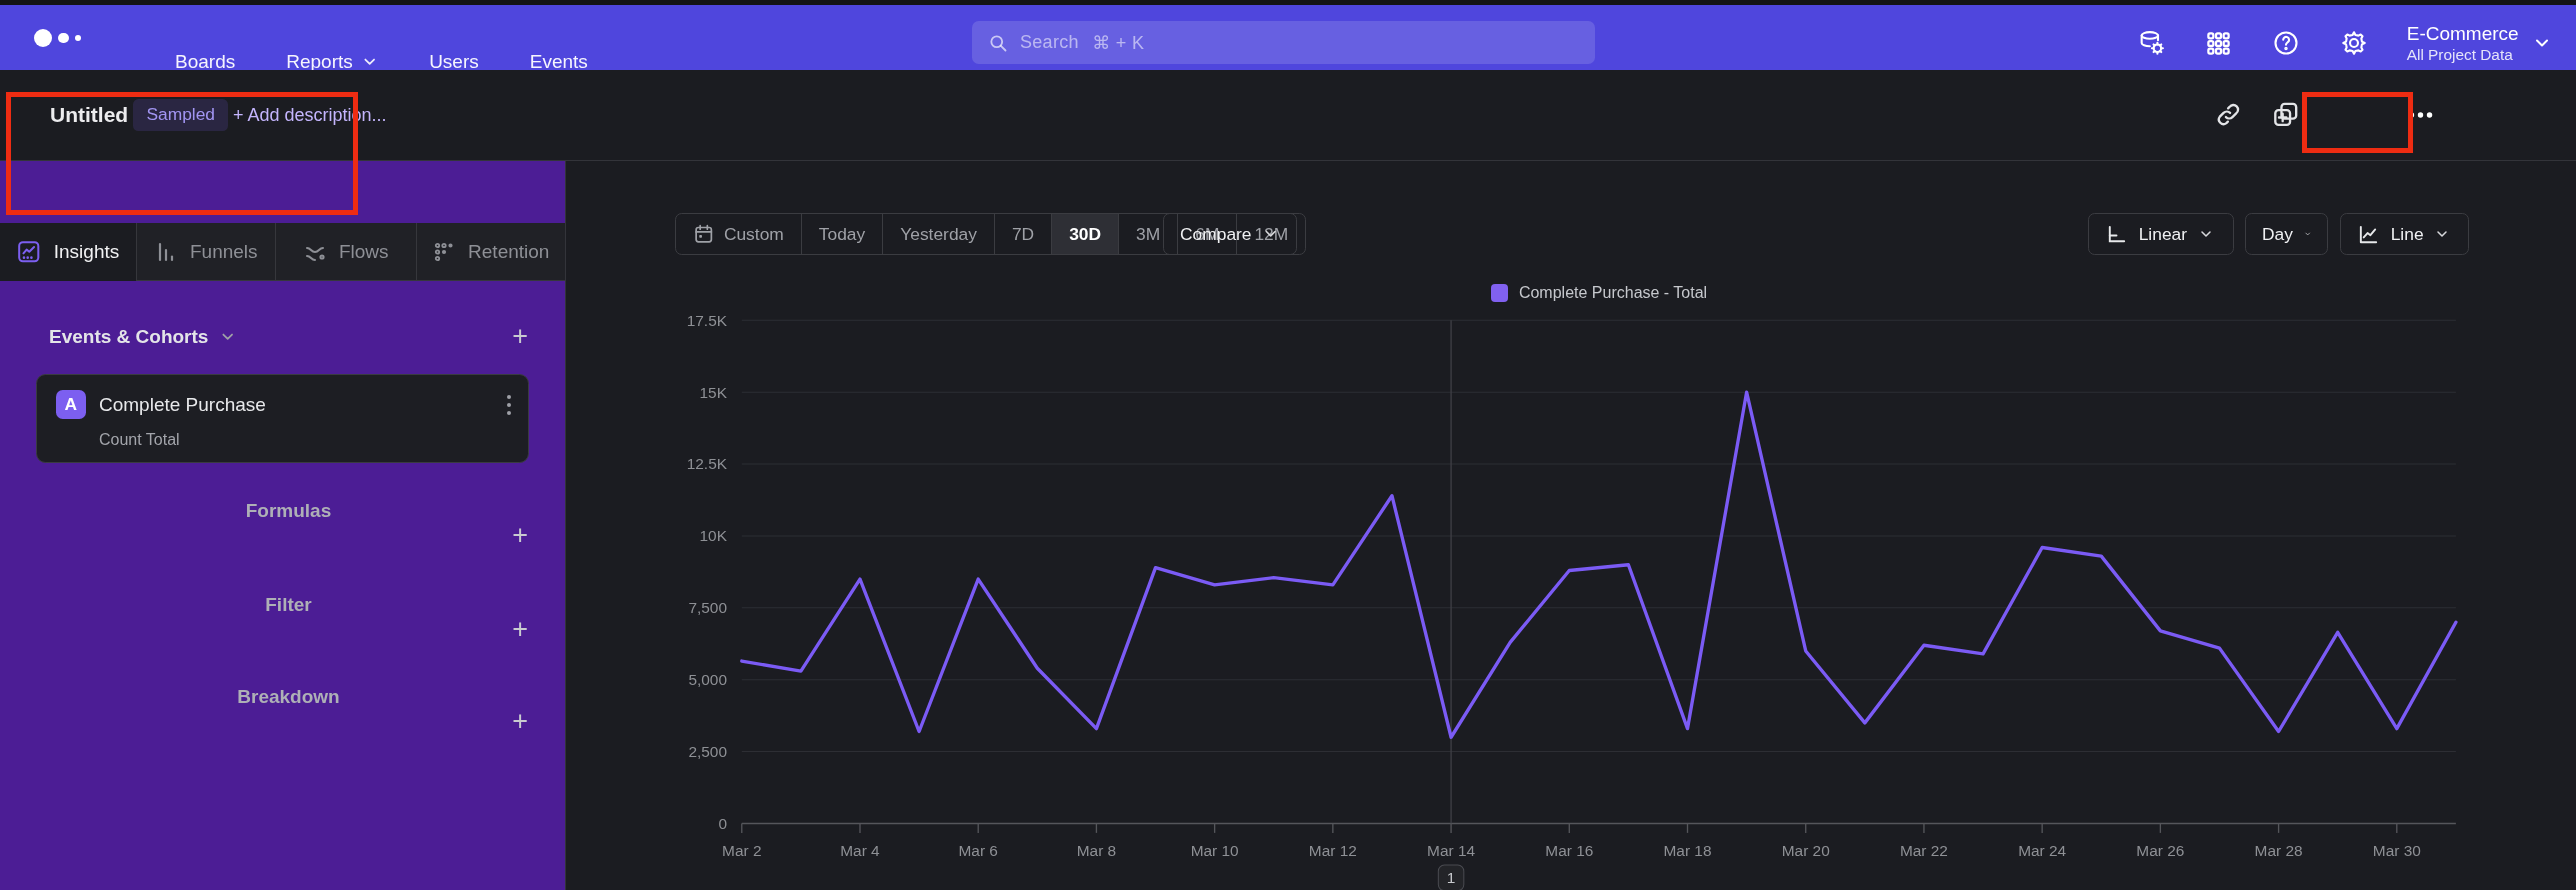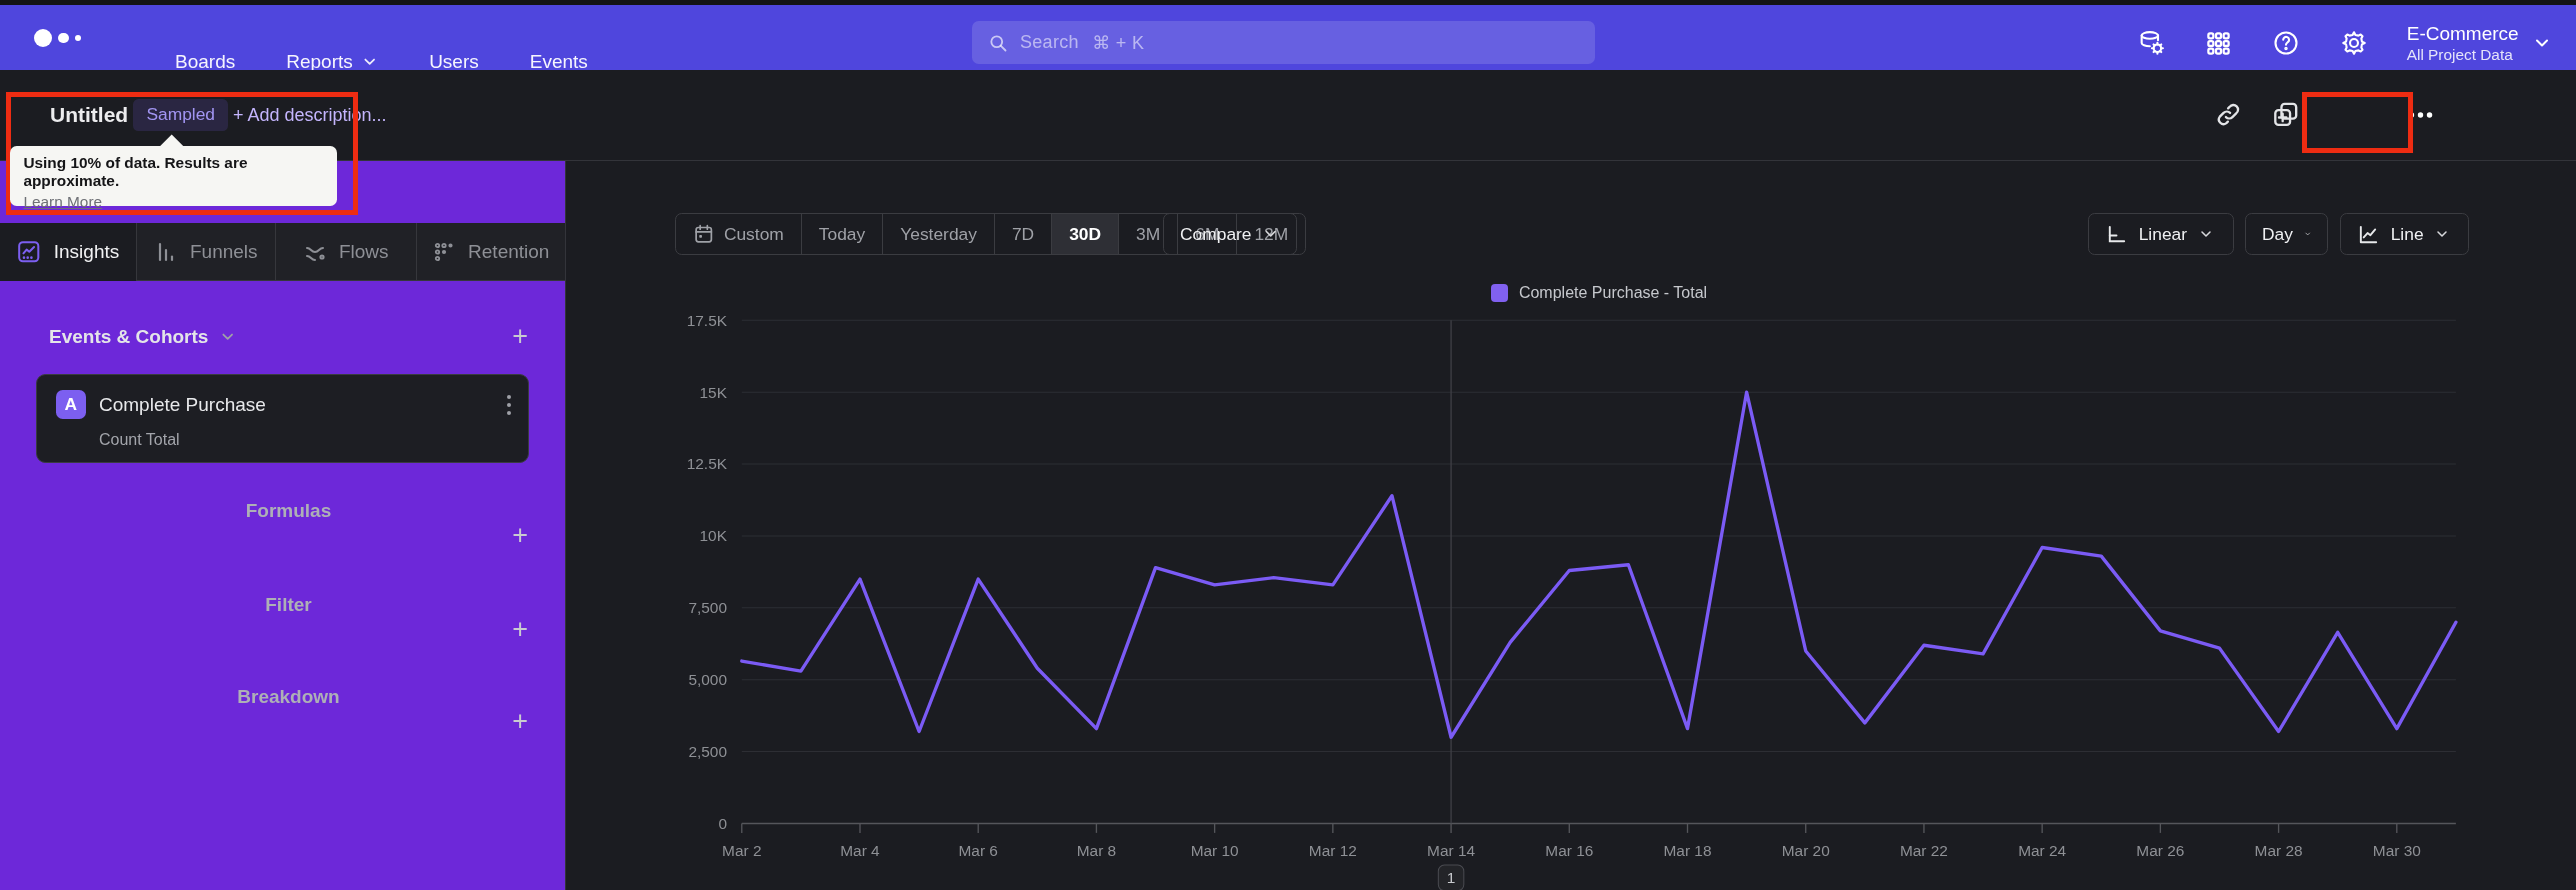--- a/index.html
+++ b/index.html
@@ -34,21 +34,21 @@
   
   .redbox{position:absolute;border:5.4px solid #ee2c12;z-index:40;pointer-events:none;}
   #redbox-title{left:6px;top:92px;width:352px;height:123px;}
   #redbox-toggle{left:2302px;top:92px;width:111px;height:61px;}
   
   .tooltip{position:absolute;left:10px;top:146px;width:327px;height:60px;background:#f6f6f3;border-radius:6.7px;z-index:41;padding:8px 13.4px;}
   .tooltip:before{content:"";position:absolute;left:153px;top:-8px;width:17.4px;height:17.4px;background:#f6f6f3;transform:rotate(45deg);}
   .tt-msg{color:#151517;font-size:15.4px;font-weight:700;}
   .tt-link{color:#6e7075;font-size:15.4px;text-decoration:underline;cursor:pointer;display:inline-block;margin-top:2.7px;}
   
-  .sidebar{position:absolute;left:0;top:161px;width:566px;bottom:0;border-right:0.7px solid #33343a;background:#6d28d9;}
+  .sidebar{position:absolute;left:0;top:161px;width:566px;bottom:0;border-right:0.7px solid #33343a;background:#4c1d95;}
   .tabs{position:absolute;left:0;top:62px;width:100%;height:58px;display:flex;}
   .tab{display:flex;align-items:center;justify-content:center;gap:12px;font-size:19px;color:#8e9096;background:#202126;border-bottom:0.7px solid #36373c;border-left:0.7px solid #36373c;cursor:pointer;}
   .tab:first-child{border-left:none;}
   .tab.active{background:#1b1c21;color:#f2f2f4;border-bottom:0.7px solid transparent;font-weight:500;}
   .sb-head{position:absolute;left:49px;right:37px;display:flex;align-items:center;color:#e4e5e8;font-size:19px;font-weight:700;}
   .sb-row{position:absolute;left:49px;right:37px;display:flex;align-items:center;color:#aeb0b6;font-size:19px;font-weight:600;flex-direction:column;}
   .plus{margin-left:auto;color:#c9cbd0;font-size:27px;font-weight:300;cursor:pointer;line-height:1;}
   .chev{color:#9fa1a7;margin-left:10.7px;display:flex;}
   .ecard{position:absolute;left:36px;top:213px;width:493px;height:89px;border:0.7px solid #3a3b41;border-radius:9.4px;background:#1d1e23;cursor:pointer;}
   .eletter{position:absolute;left:19px;top:14.8px;width:29.5px;height:29.5px;border-radius:6.7px;background:#7c5ff0;color:#fff;font-size:17.4px;font-weight:700;display:flex;align-items:center;justify-content:center;}
@@ -188,24 +188,20 @@
           <circle cx="19" cy="12" r="2.1"></circle>
         </svg>
     </span>
     <span class="vdiv"></span>
     <button class="savebtn">Save</button>
   </div>
 
   <div class="redbox" id="redbox-title"></div>
   <div class="redbox" id="redbox-toggle"></div>
 
-  <div class="tooltip">
-    <div class="tt-msg">Using 10% of data. Results are approximate.</div>
-    <a class="tt-link">Learn More</a>
-  </div>
 
   <div class="sidebar">
     <div class="tabs">
       <div class="tab active" style="width:136px;">
         <svg width="25.5" height="25.5" viewBox="0 0 24 24" fill="none" stroke="#7c5ff0" stroke-width="1.9" stroke-linecap="round" stroke-linejoin="round">
             <rect x="3" y="3" width="18" height="18" rx="3.5"></rect>
             <path d="M7 13.5l3-3.5 2.5 2L17 7.5"></path>
             <path d="M7.5 17.5v.2M11 17.5v.2M14.5 17.5v.2" stroke-width="2.4"></path>
           </svg>
         <span>Insights</span>

